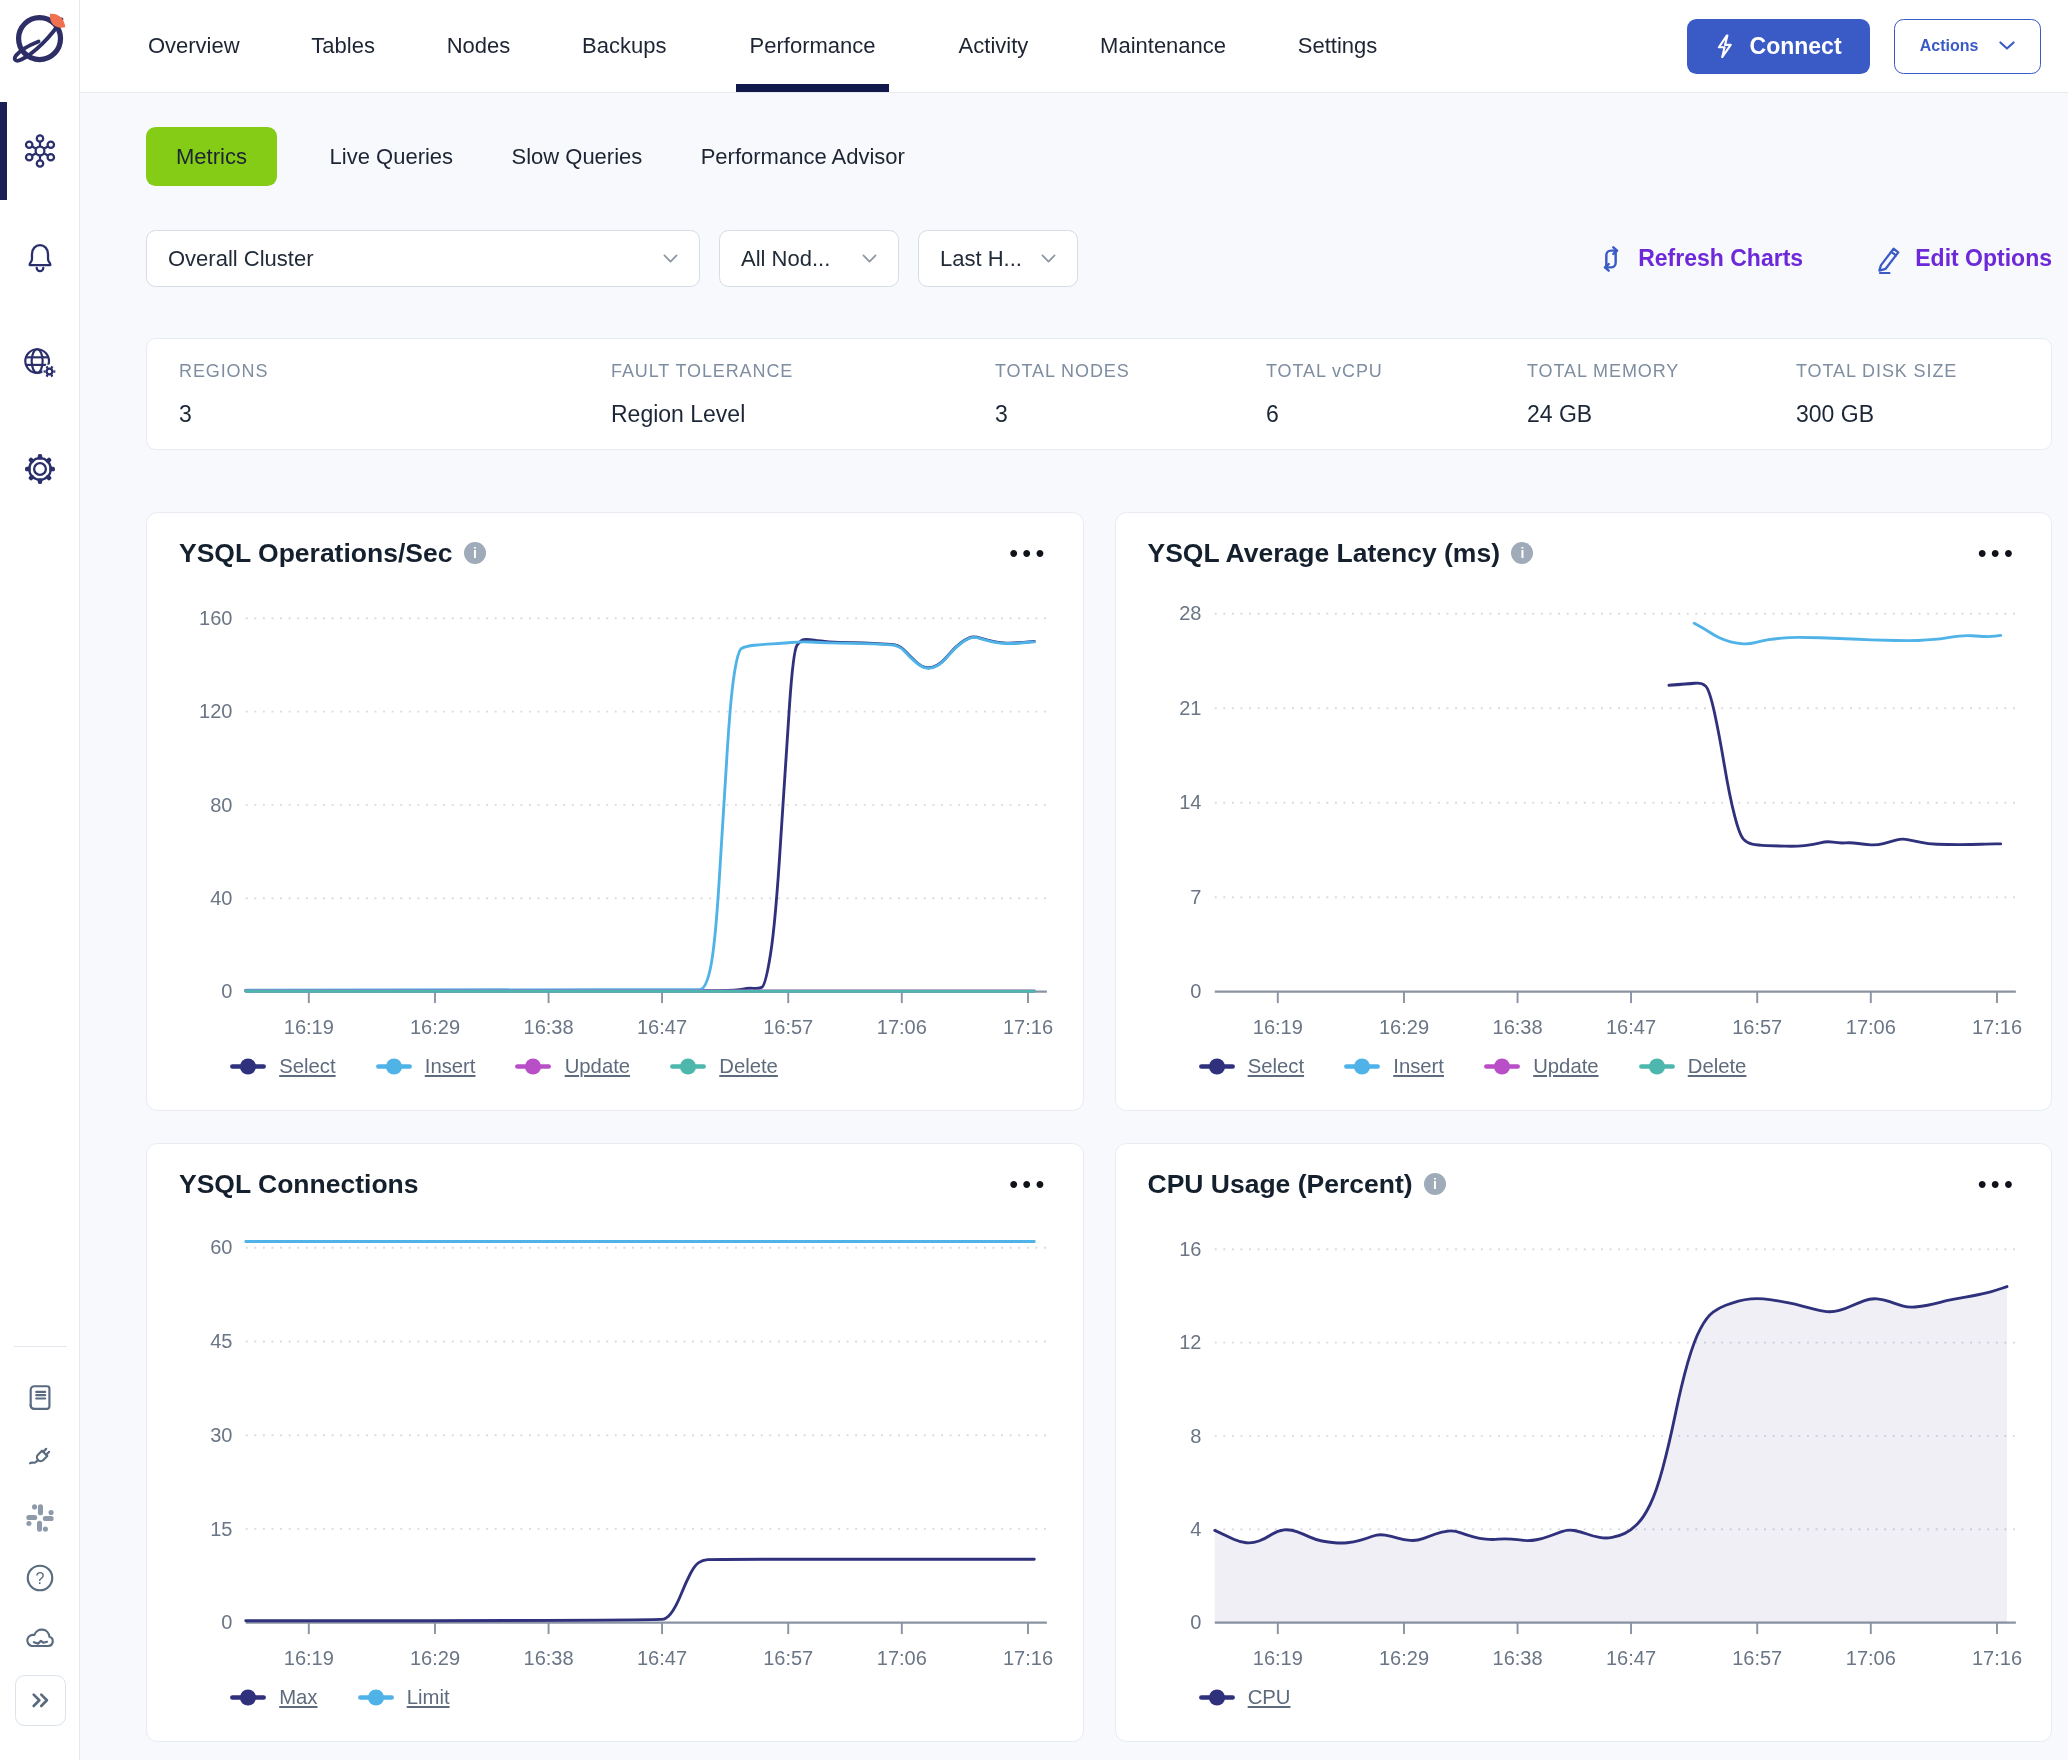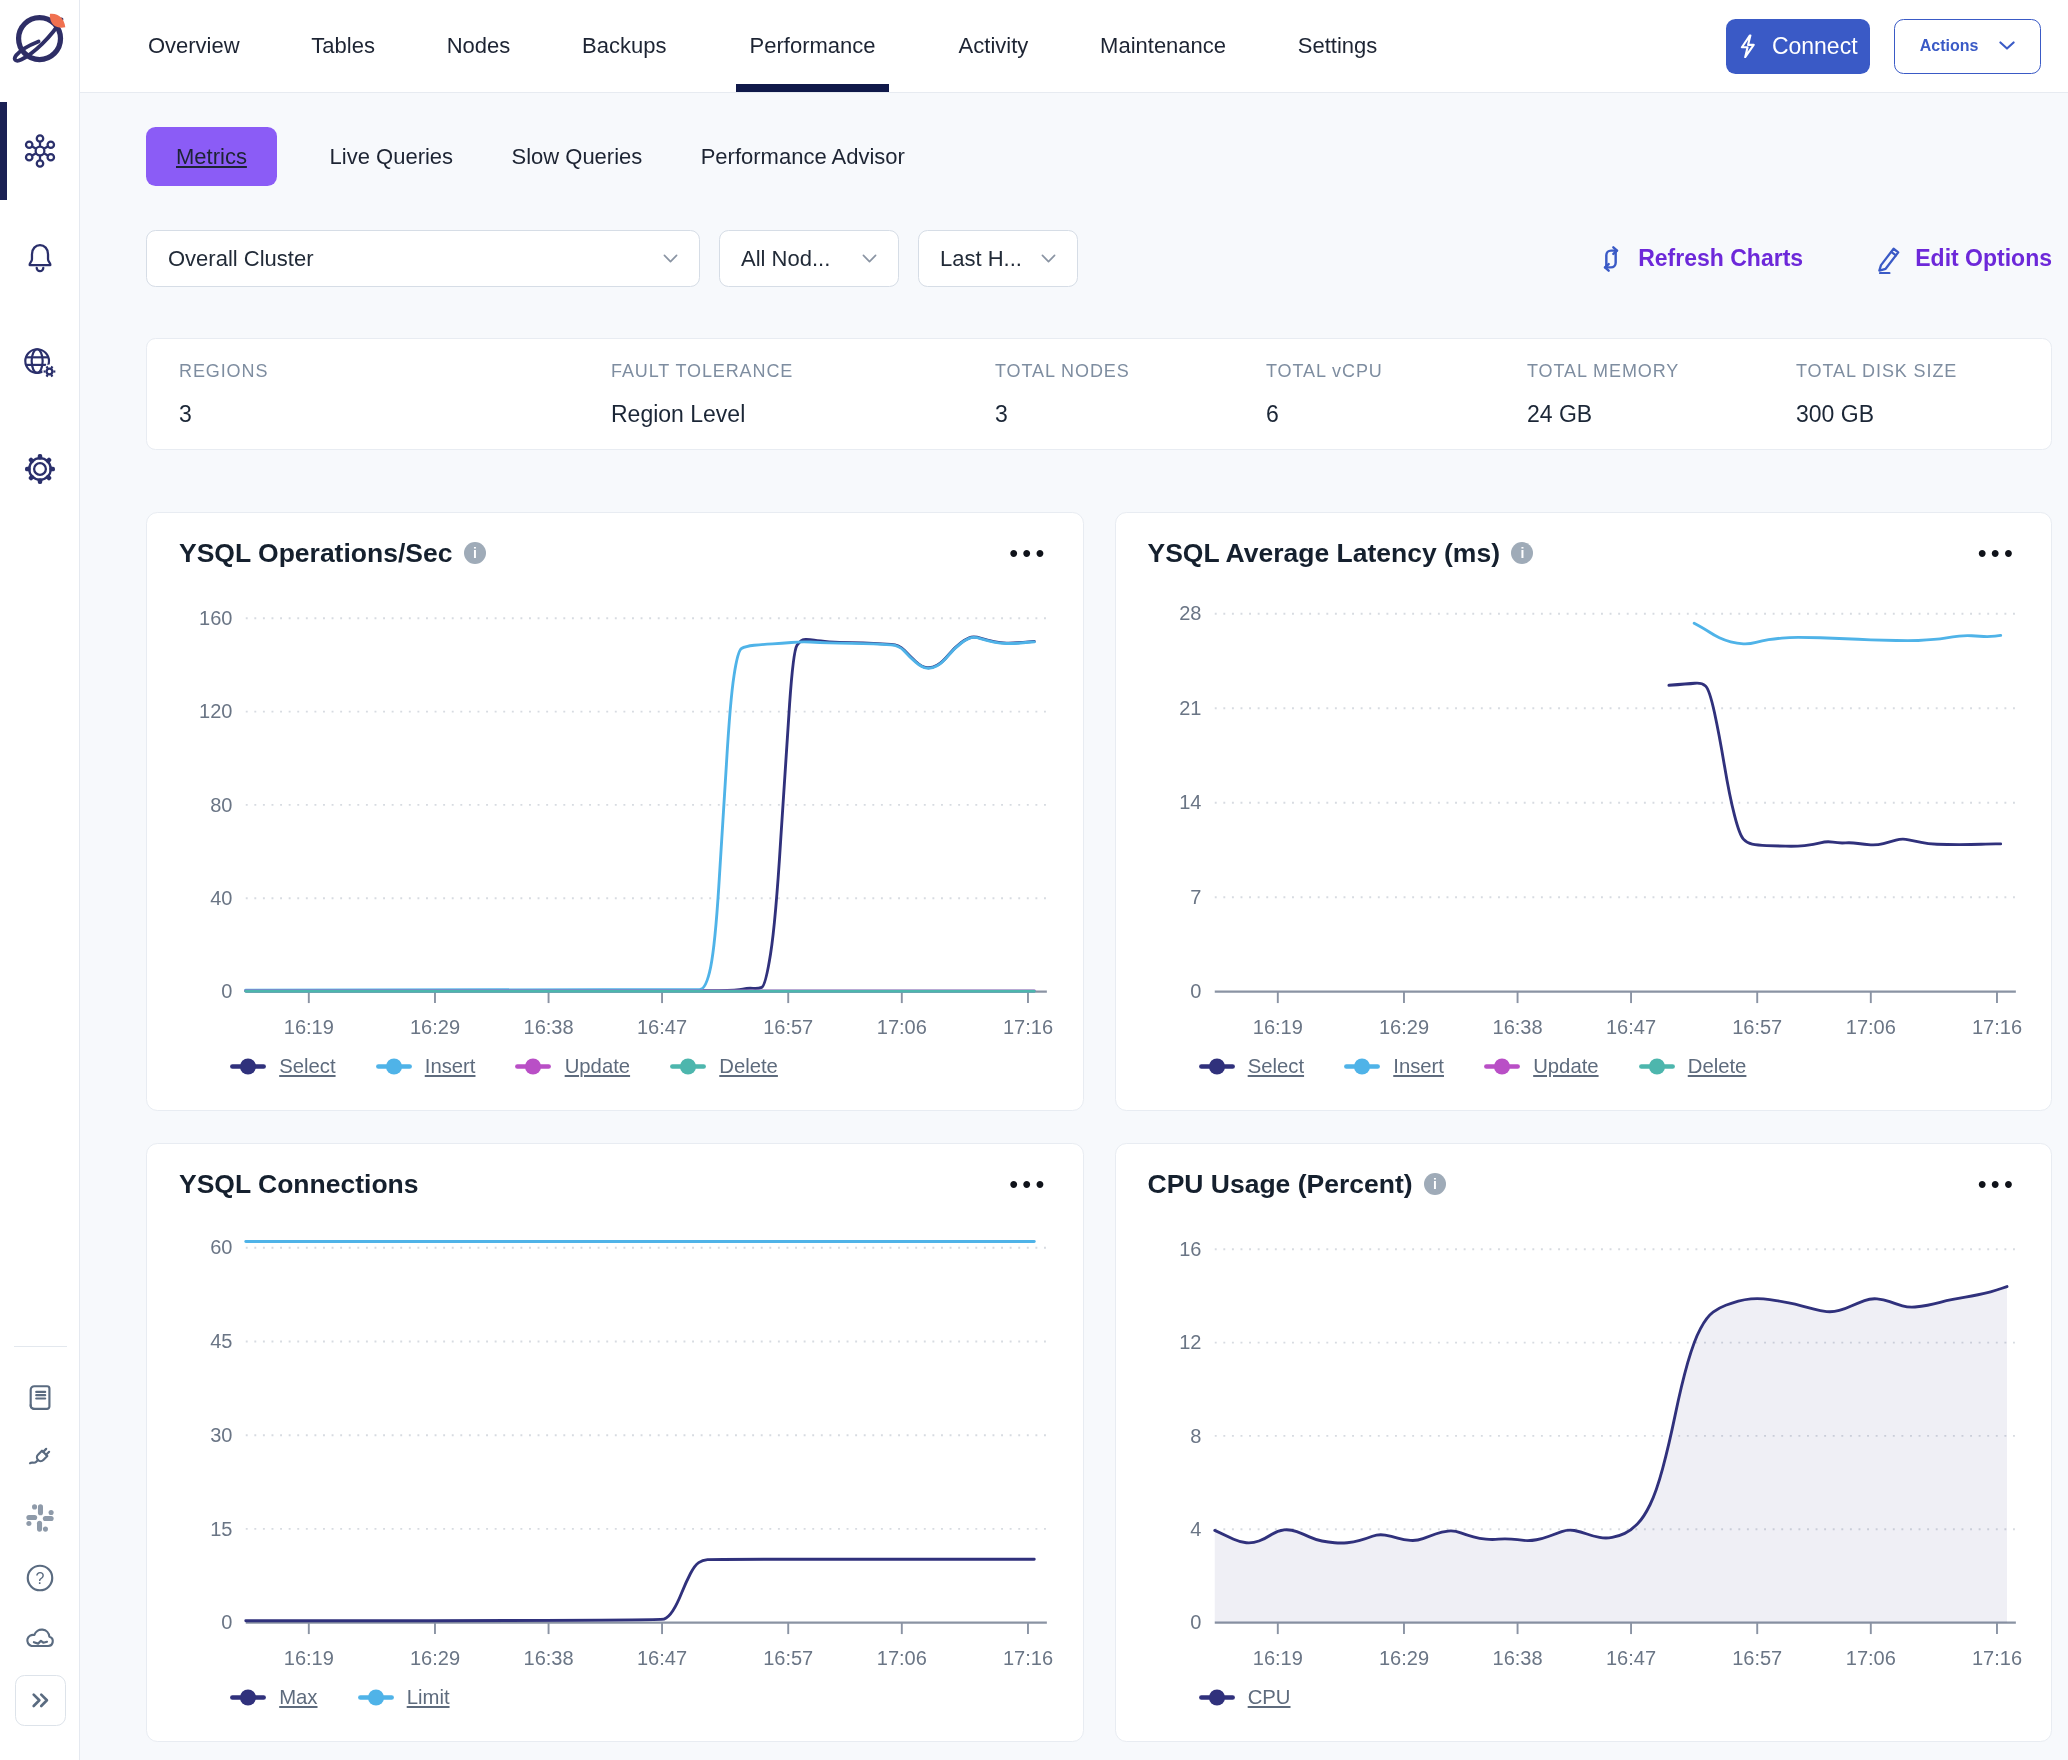--- a/index.html
+++ b/index.html
@@ -28,33 +28,33 @@
   .main { flex:1; display:flex; flex-direction:column; min-width:0; }
   .topbar { height:93px; background:#fff; border-bottom:0.9px solid #e7ebf1;
     display:flex; align-items:center; padding:0 28px 0 66px; }
   .tabs { display:flex; gap:68px; height:100%; align-items:center; }
   .tab { font-size:22px; color:#1d2433; height:100%; display:flex; align-items:center;
     cursor:pointer; position:relative; padding:0 1.9px; white-space:nowrap; }
   .tab.active { padding:0 13.2px; font-weight:400; }
   .tab.active::after { content:""; position:absolute; left:0; right:0; bottom:0;
     height:7.6px; background:#10194a; }
   .topbar-actions { margin-left:auto; display:flex; gap:24.6px; align-items:center; }
-  .btn-connect { height:55px; padding:0 12px; background:#3a5ac6; color:#fff;
-    border:none; border-radius:9.5px; font-size:23px; font-weight:400;
+  .btn-connect { height:55px; padding:0 28px; background:#3a5ac6; color:#fff;
+    border:none; border-radius:9.5px; font-size:23px; font-weight:700;
     font-family:"Liberation Sans",sans-serif; display:flex; align-items:center; gap:13.2px; cursor:pointer; }
   .btn-actions { height:55px; padding:0 24.6px; background:#fff; color:#3a5ac6;
     border:1.9px solid #3a5ac6; border-radius:9.5px; font-size:16px; font-weight:700;
     font-family:"Liberation Sans",sans-serif; display:flex; align-items:center; gap:21px; cursor:pointer; }
 
   .content { flex:1; padding:0 17px 0 66px; }
 
   .subtabs { margin-top:34px; display:flex; align-items:center; gap:47px; }
   .subtab { font-size:22px; color:#1d2433; padding:0 5.7px; height:59px;
     display:flex; align-items:center; border-radius:9.5px; cursor:pointer; white-space:nowrap; }
-  .subtab.active { background:#8b5cf6; padding:8px 30px;text-decoration:underline; }
+  .subtab.active { background:#84cc16; padding:8px 30px; }
 
   .filter-row { margin-top:44px; display:flex; align-items:center; gap:19px; }
   .select { height:57px; background:#fff; border:1.4px solid #d6dde6; border-radius:9.5px;
     display:flex; align-items:center; padding:0 21px; font-size:22px; color:#222b38;
     cursor:pointer; justify-content:space-between; }
   .select .chev { color:#8a94a3; margin-left:17px; display:flex; }
   .sel-cluster { width:554px; }
   .sel-nodes { width:180px; }
   .sel-range { width:160px; }
   .filter-links { margin-left:auto; display:flex; gap:71px; align-items:center; }

